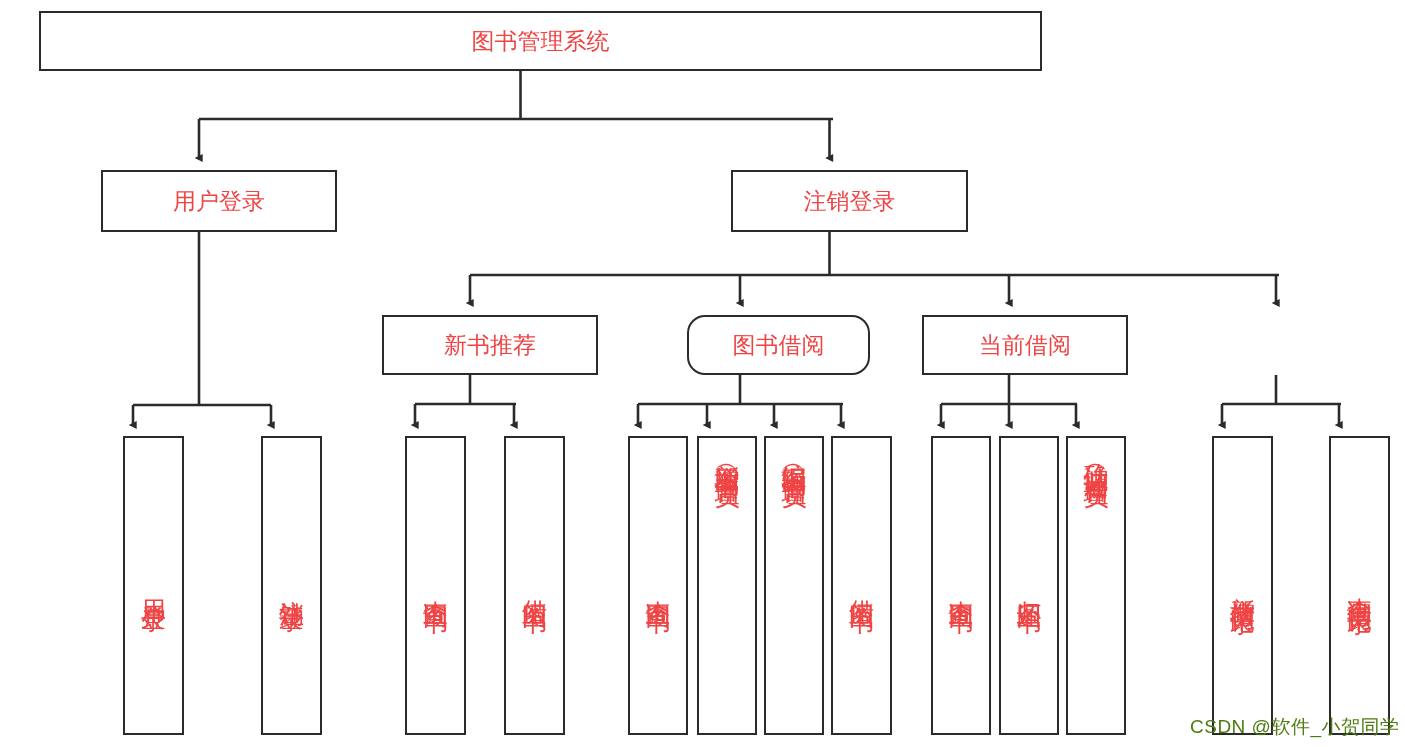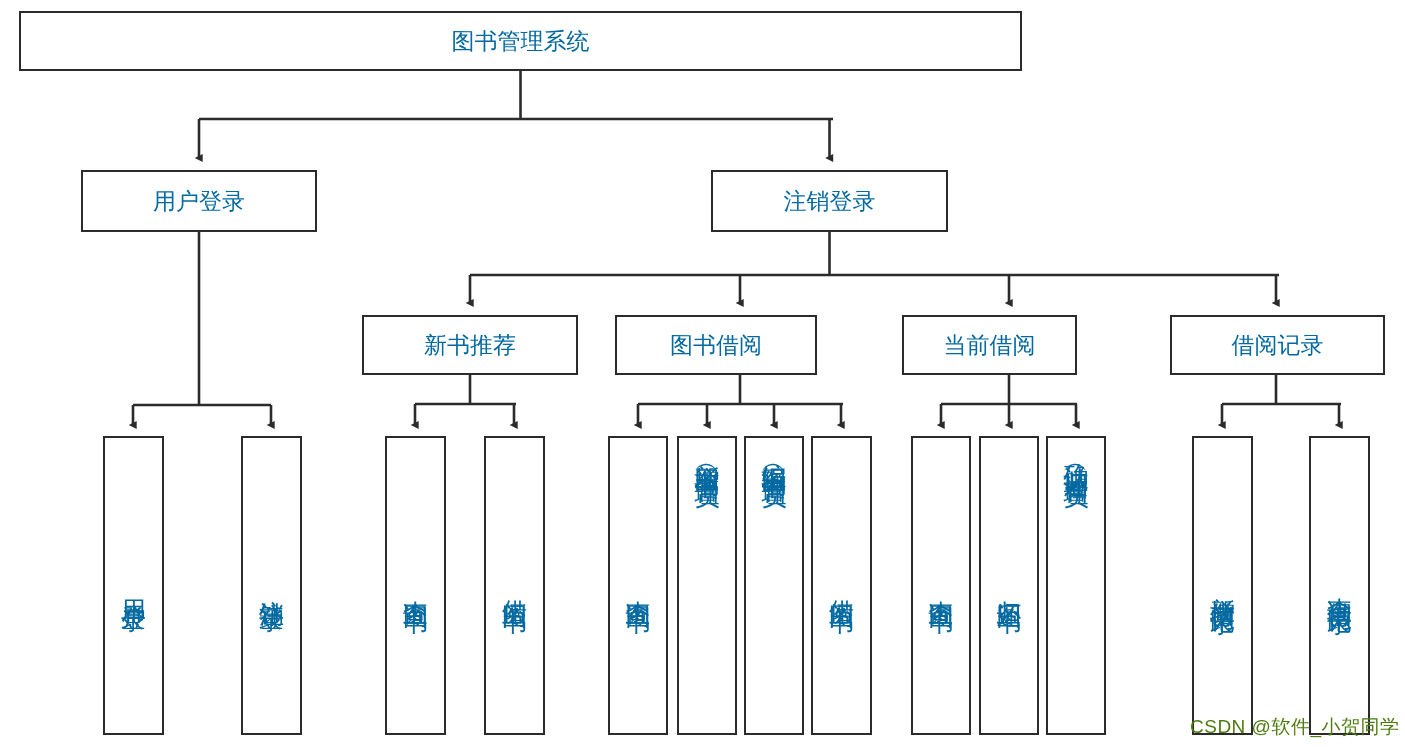--- a/index.html
+++ b/index.html
@@ -18,21 +18,22 @@
     overflow: hidden;
   }
   .node {
     position: absolute;
     box-sizing: border-box;
     border: 2.5px solid #2b2b2b;
     background: #ffffff;
     display: flex;
     align-items: center;
     justify-content: center;
-    color: #0369a1;
+    color: #ef4444;
+    margin-left: 20px;
   }
   .node .label {
     display: block;
     text-align: center;
     line-height: 1.15;
     white-space: nowrap;
   }
   
   .node.horiz .label {
     font-size: 23px;
@@ -139,28 +140,25 @@
   <div class="node horiz" style="left:81px; top:170px; width:236px; height:62px;">
     <span class="label">用户登录</span>
   </div>
   <div class="node horiz" style="left:711px; top:170px; width:237px; height:62px;">
     <span class="label">注销登录</span>
   </div>
 
   <div class="node horiz" style="left:362px; top:315px; width:216px; height:60px;">
     <span class="label">新书推荐</span>
   </div>
-  <div class="node horiz" style="left:615px; top:315px; width:202px; height:60px;">
+  <div class="node horiz" style="left:667px; top:315px; width:183px; height:60px;border-radius:18px;">
     <span class="label">图书借阅</span>
   </div>
-  <div class="node horiz" style="left:902px; top:315px; width:175px; height:60px;">
+  <div class="node horiz" style="left:902px; top:315px; width:206px; height:60px;">
     <span class="label">当前借阅</span>
-  </div>
-  <div class="node horiz" style="left:1170px; top:315px; width:215px; height:60px;">
-    <span class="label">借阅记录</span>
   </div>
 
   <div class="node vert centered" style="left:103px; top:436px; width:61px; height:299px;">
     <span class="label">用户登录</span>
   </div>
   <div class="node vert centered" style="left:241px; top:436px; width:61px; height:299px;">
     <span class="label">注销登录</span>
   </div>
 
   <div class="node vert centered" style="left:385px; top:436px; width:61px; height:299px;">

